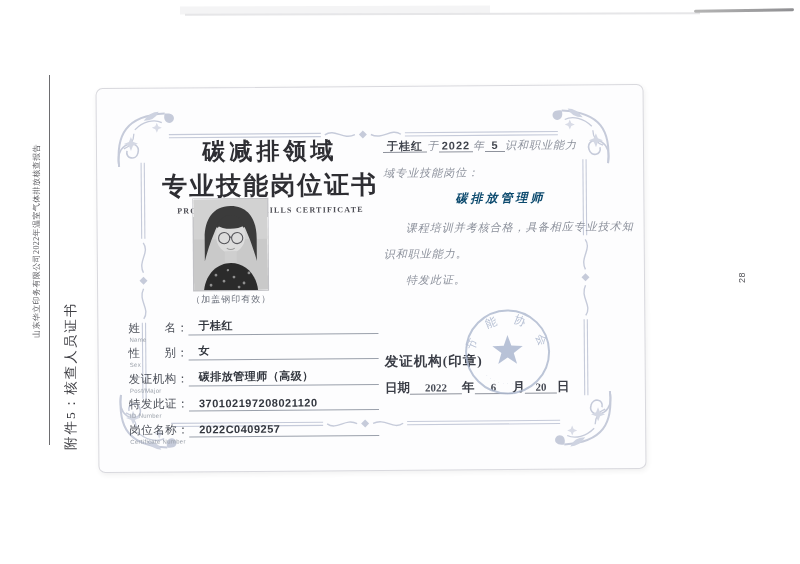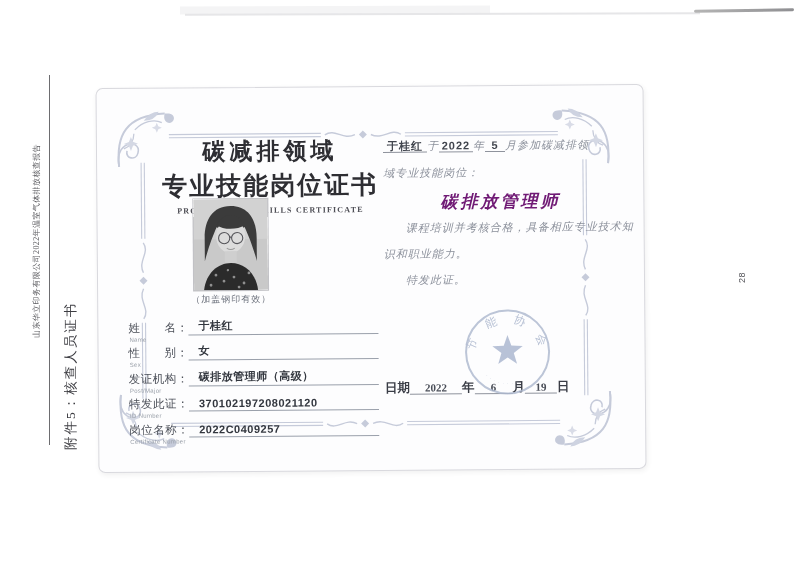--- a/index.html
+++ b/index.html
@@ -53,21 +53,21 @@
     flex:1 1 auto; border-bottom:1px solid #9aa0ab; padding:0 0 1px 10px;
     font-size:11px; font-weight:bold; color:#33373f; letter-spacing:.5px; white-space:nowrap;
   }
   
   .hand { font-family:"Liberation Serif", serif; font-style:italic; color:#8b909b; }
   .body-text { position:absolute; left:286px; top:52px; width:234px; font-size:11px; letter-spacing:1px; }
   .b-line { position:absolute; left:0; width:234px; white-space:nowrap; }
   .fill { font-family:"Liberation Sans", sans-serif; font-style:normal; font-weight:bold; color:#41454e; }
   .blank { display:inline-block; border-bottom:1px solid #8f939d; text-align:center; line-height:12px; }
   .job-line { top:52px; text-align:center; }
-  .job-title { font-size:17px; font-weight:bold; letter-spacing:3px; color:#701a75; font-family:"Liberation Serif", serif; }
+  .job-title { font-size:12px; font-weight:bold; letter-spacing:3px; color:#0c4a6e; font-family:"Liberation Serif", serif; }
   .indent { text-indent:22px; }
   
   .issuer { position:absolute; left:286px; top:266px; font-size:13.5px; font-weight:bold; letter-spacing:1px; color:#3a3d46; font-family:"Liberation Serif", serif; }
   .date-line { position:absolute; left:286px; top:293px; font-size:12.5px; font-weight:bold; color:#3a3d46; font-family:"Liberation Serif", serif; white-space:nowrap; }
   .d-blank { display:inline-block; border-bottom:1px solid #8f939d; text-align:center; font-size:11px; color:#4a4e58; }
   
   .seal { position:absolute; left:365px; top:222px; width:88px; height:88px; opacity:.82; z-index:5; pointer-events:none; }
 </style>
 </head>
 <body>
@@ -184,33 +184,34 @@
     </div>
     <div class="field-row">
       <span class="f-label">岗位名称：</span>
       <span class="f-en">Certificate Number</span>
       <span class="f-value">2022C0409257</span>
     </div>
   </div>
 
   <div class="body-text hand">
     <div class="b-line" style="top:0">
-      <span class="blank fill" style="min-width:44px">于桂红</span><span>于</span><span class="blank fill" style="min-width:34px">2022</span><span>年</span><span class="blank fill" style="min-width:20px">5</span><span>月参加碳减排领</span>
+      <span class="blank fill" style="min-width:44px">于桂红</span><span>于</span><span class="blank fill" style="min-width:34px">2022</span><span>年</span><span class="blank fill" style="min-width:20px">5</span><span>识和职业能力</span>
     </div>
     <div class="b-line" style="top:27px">域专业技能岗位：</div>
     <div class="b-line job-line">
       <span class="job-title">碳排放管理师</span>
     </div>
     <div class="b-line indent" style="top:82px">课程培训并考核合格，具备相应专业技术知</div>
     <div class="b-line" style="top:108px">识和职业能力。</div>
     <div class="b-line indent" style="top:134px">特发此证。</div>
   </div>
 
+  <div class="issuer">发证机构(印章)</div>
   <div class="date-line">
-    <span>日期</span><span class="d-blank" style="min-width:52px">2022</span><span>年</span><span class="d-blank" style="min-width:38px">6</span><span>月</span><span class="d-blank" style="min-width:32px">19</span><span>日</span>
+    <span>日期</span><span class="d-blank" style="min-width:52px">2022</span><span>年</span><span class="d-blank" style="min-width:38px">6</span><span>月</span><span class="d-blank" style="min-width:32px">20</span><span>日</span>
   </div>
 
   <svg class="seal" viewBox="0 0 88 88" aria-hidden="true">
     <defs>
       <path id="sealTopArc" d="M 11,57 A 34,34 0 1 1 77,57" fill="none"></path>
       <path id="sealBotArc" d="M 18,63 A 31,31 0 0 0 70,63" fill="none"></path>
     </defs>
     <circle cx="44" cy="44" r="41.5" fill="none" stroke="#aeb9cf" stroke-width="2"></circle>
     <polygon points="44,27 47.8,37.7 59.2,38.1 50.2,45 53.4,55.9 44,49.5 34.6,55.9 37.8,45 28.8,38.1 40.2,37.7" fill="#aab6cf"></polygon>
     <text font-family="Liberation Serif, serif" font-size="11.5" fill="#a6b2ca" letter-spacing="6">

